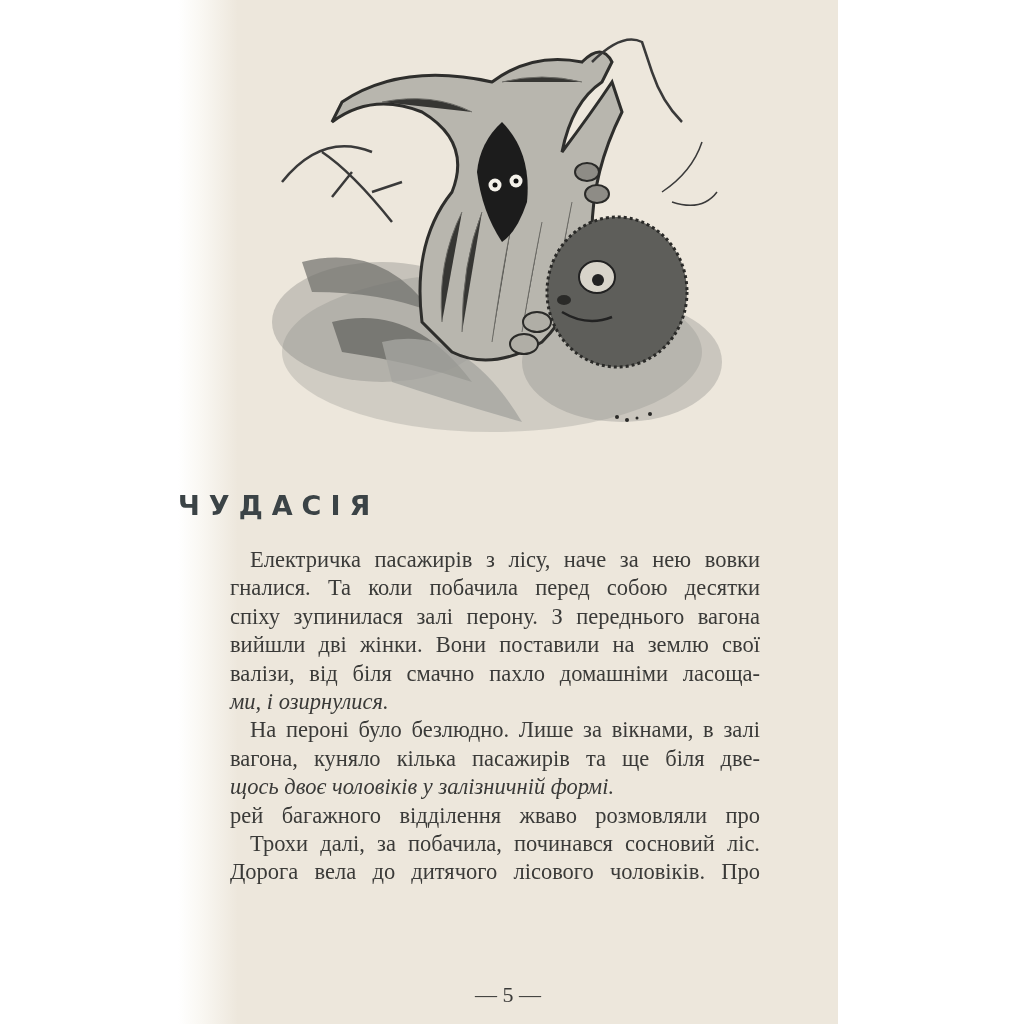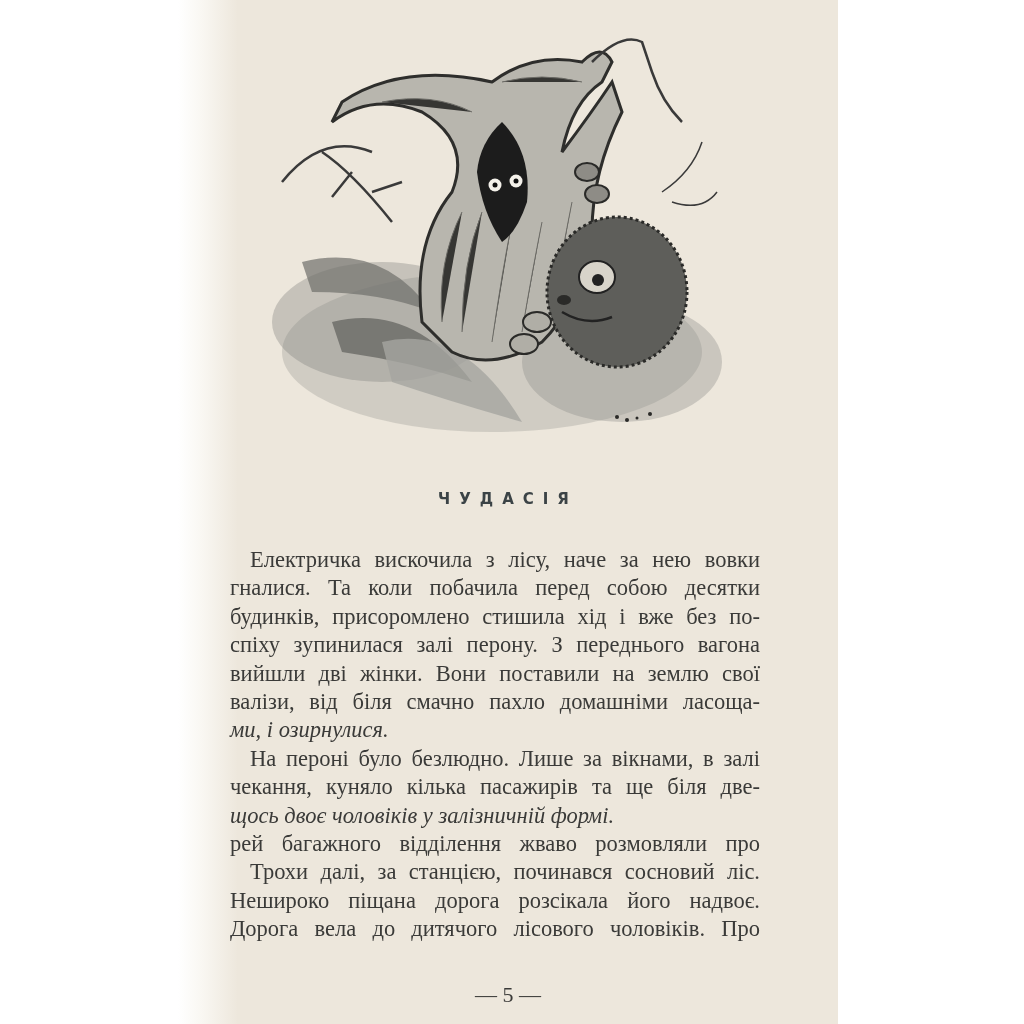--- a/index.html
+++ b/index.html
@@ -15,21 +15,21 @@
     .page-fade {
       position: absolute; left: 0; top: 0; width: 60px; height: 1024px;
       background: linear-gradient(to right, #ffffff 0%, #f9f7f2 40%, rgba(237,231,220,0) 100%);
     }
     .illustration {
       position: absolute; left: 262px; top: 22px; width: 460px; height: 430px;
     }
     .illustration svg { width: 100%; height: 100%; display: block; }
     .chapter-title {
       position: absolute; left: 178px; width: 660px; top: 490px;
-      text-align: center; font-size: 15px; font-weight: bold; letter-spacing: 9px;
+      font-size: 27px; font-weight: bold; letter-spacing: 9px;
       color: #3b4346; font-family: "DejaVu Sans", sans-serif;
     }
     .body-text {
       position: absolute; left: 230px; top: 546px; width: 530px;
       font-size: 22.5px; line-height: 28.4px; color: #3a3a38;
       text-align: justify;
     }
     .body-text .line {
       display: block; white-space: nowrap; text-align-last: justify; text-align: justify;
     }
@@ -99,29 +99,27 @@
         <circle cx="365" cy="398" r="2"></circle>
         <circle cx="375" cy="396" r="1.5"></circle>
         <circle cx="388" cy="392" r="2"></circle>
       </g>
   </svg>
 </div>
 
 <div class="chapter-title">ЧУДАСІЯ</div>
 
 <div class="body-text">
-  <span class="line indent">Електричка вискочила з лісу, наче за нею вовки</span>
+  <span class="line indent">Електричка пасажирів з лісу, наче за нею вовки</span>
   <span class="line">гналися. Та коли побачила перед собою десятки</span>
-  <span class="line">будинків, присоромлено стишила хід і вже без по-</span>
   <span class="line">спіху зупинилася залі перону. З переднього вагона</span>
   <span class="line">вийшли дві жінки. Вони поставили на землю свої</span>
   <span class="line">валізи, від біля смачно пахло домашніми ласоща-</span>
   <span class="line last">ми, і озирнулися.</span>
   <span class="line indent">На пероні було безлюдно. Лише за вікнами, в залі</span>
-  <span class="line">чекання, куняло кілька пасажирів та ще біля две-</span>
+  <span class="line">вагона, куняло кілька пасажирів та ще біля две-</span>
   <span class="line last">щось двоє чоловіків у залізничній формі.</span>
   <span class="line">рей багажного відділення жваво розмовляли про</span>
-  <span class="line indent">Трохи далі, за станцією, починався сосновий ліс.</span>
-  <span class="line">Нешироко піщана дорога розсікала його надвоє.</span>
+  <span class="line indent">Трохи далі, за побачила, починався сосновий ліс.</span>
   <span class="line">Дорога вела до дитячого лісового чоловіків. Про</span>
 </div>
 
 <div class="page-number">— 5 —</div>
 
 </body></html>

